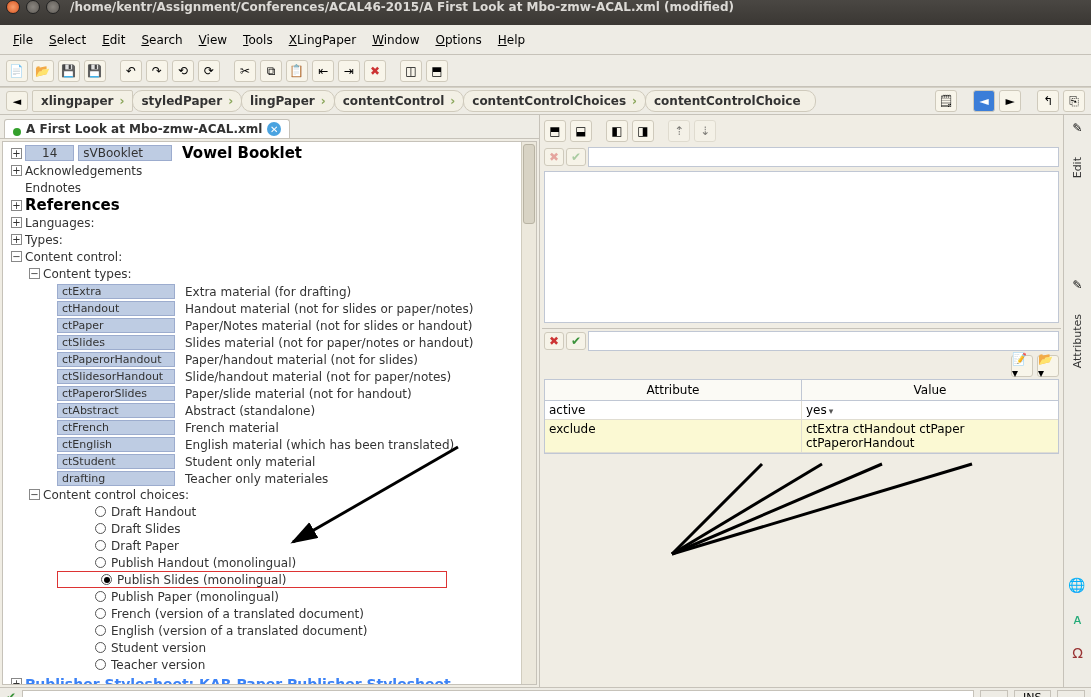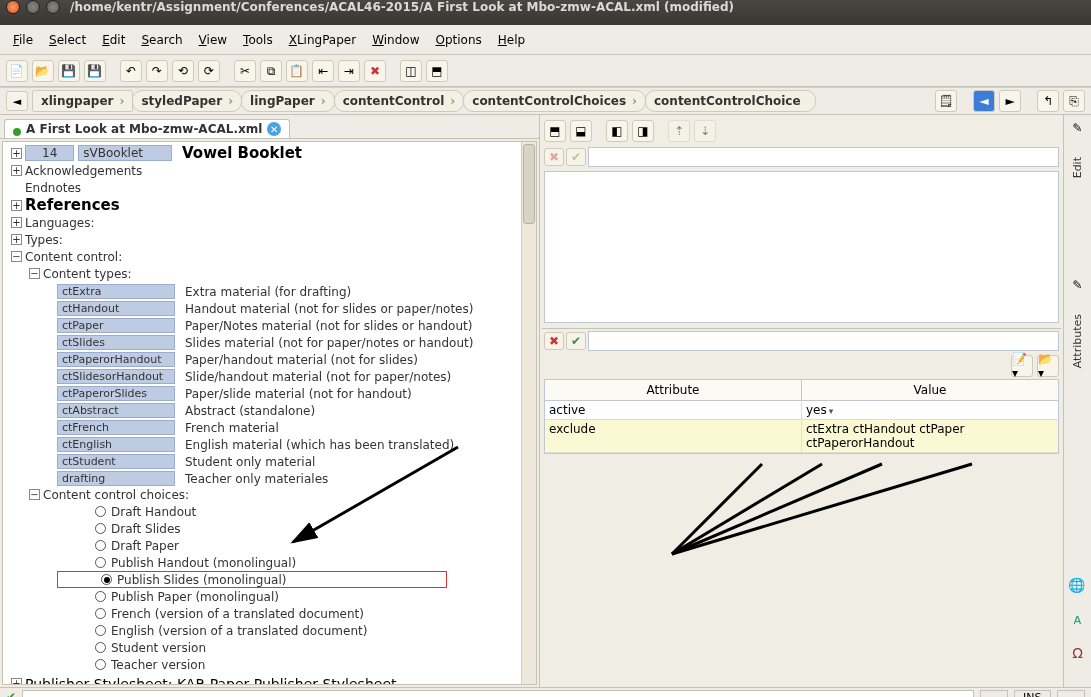--- a/index.html
+++ b/index.html
@@ -37,21 +37,21 @@
   .item-code{background:#becce3;border:1px solid #9cacce;padding:0 28px 0 4px;margin-right:10px;min-width:70px;}
   .ct-wrap{margin-left:46px;}
   .ct-row{display:flex;align-items:flex-end;height:17px;}
   .ct-tag{background:#becce3;border:1px solid #9cacce;padding:0 4px;font-size:11px;min-width:118px;margin-right:10px;}
   .choices{margin-left:46px;}
   .choice{display:flex;align-items:center;height:17px;gap:5px;margin-left:38px;}
   .radio{width:11px;height:11px;border:1.5px solid #555;border-radius:50%;display:flex;align-items:center;justify-content:center;}
   .radio.sel::after{content:"";width:6px;height:6px;background:#000;border-radius:50%;}
   .choice.selected-box{border:1px solid #d33;padding:0 2px;margin-left:0;width:390px;}
   .choice.selected-box .pad{width:36px;}
-  .publine{font-size:14px;font-weight:normal;color:#000000;}
+  .publine{font-size:14px;font-weight:bold;color:#3b82f6;}
   .right-pane{flex:1;display:flex;position:relative;}
   .r-main{flex:1;display:flex;flex-direction:column;padding:2px;}
   .r-toolbar{height:28px;display:flex;align-items:center;gap:4px;padding:2px;}
   .r-top{height:180px;display:flex;flex-direction:column;}
   .r-cancel-row{display:flex;align-items:center;gap:2px;padding:2px;}
   .xk{width:20px;height:18px;border:1px solid #cfcabc;background:#f6f3e8;display:flex;align-items:center;justify-content:center;border-radius:3px;}
   .red-x{color:#c33;font-weight:bold;}
   .green-v{color:#3a923a;font-weight:bold;}
   .textbox{flex:1;border:1px solid #c0c7d4;background:#fff;height:20px;}
   .whitebox{flex:1;border:1px solid #c0c7d4;background:#fff;margin:2px;}

